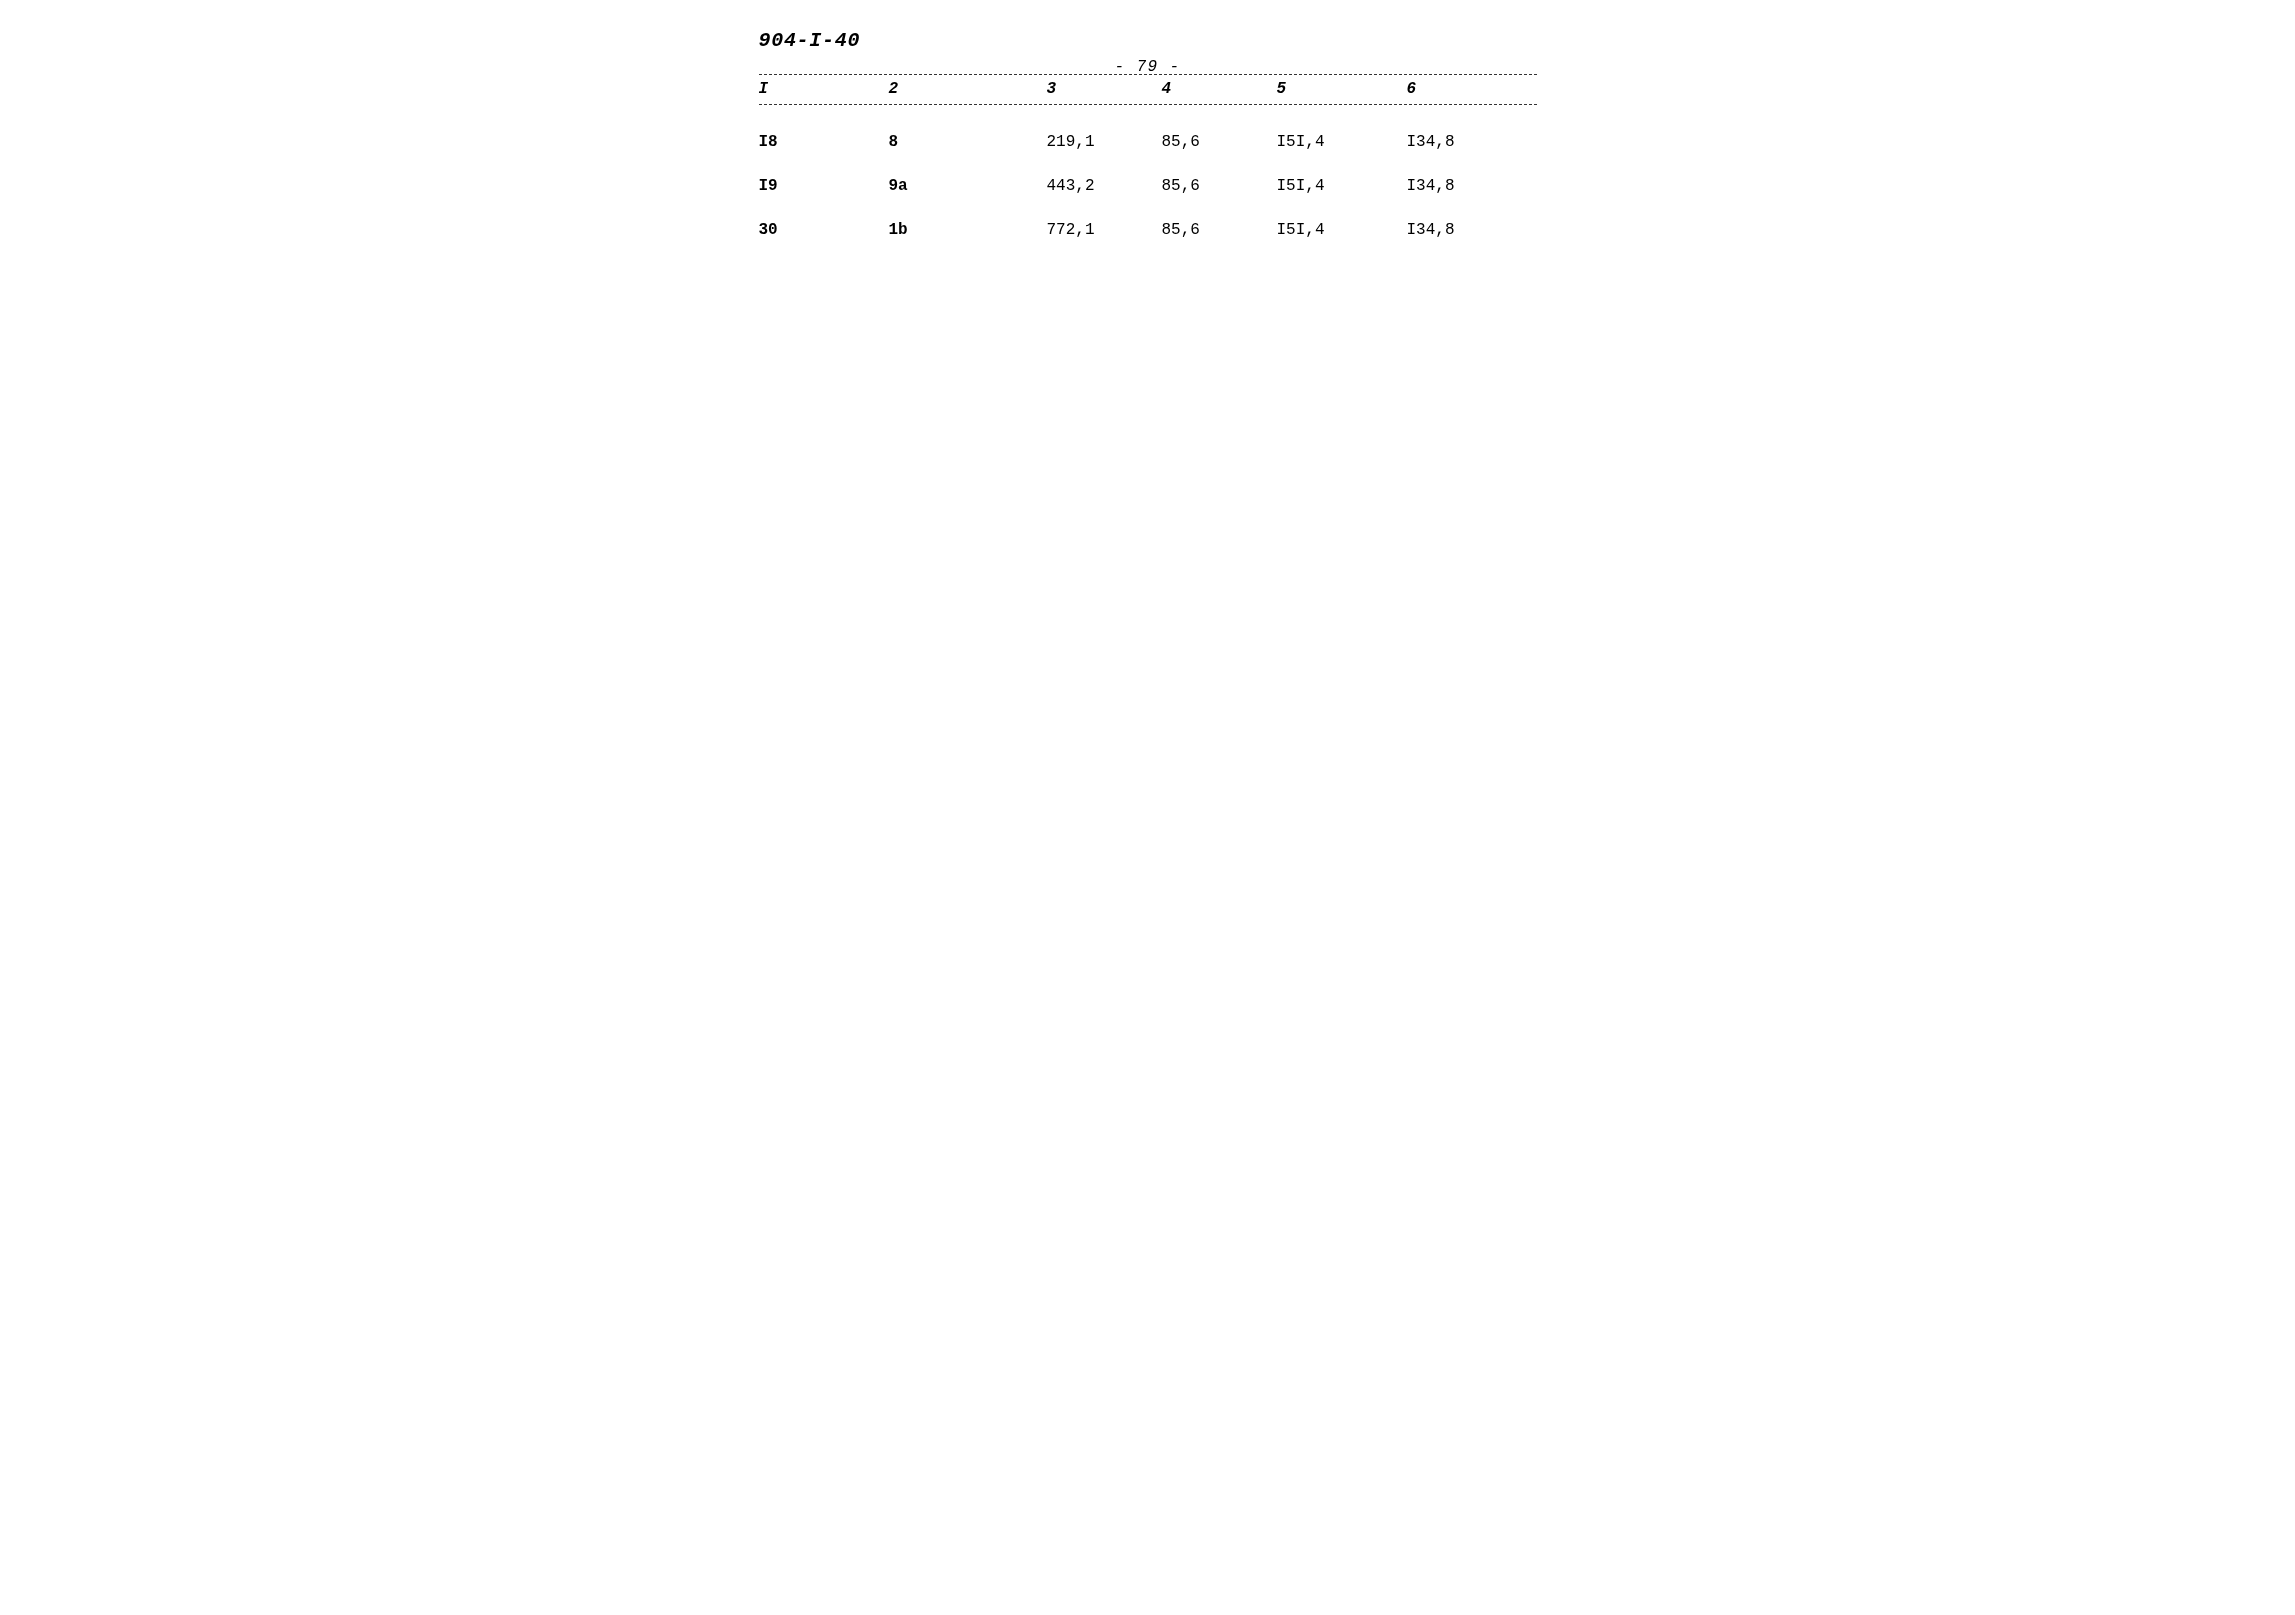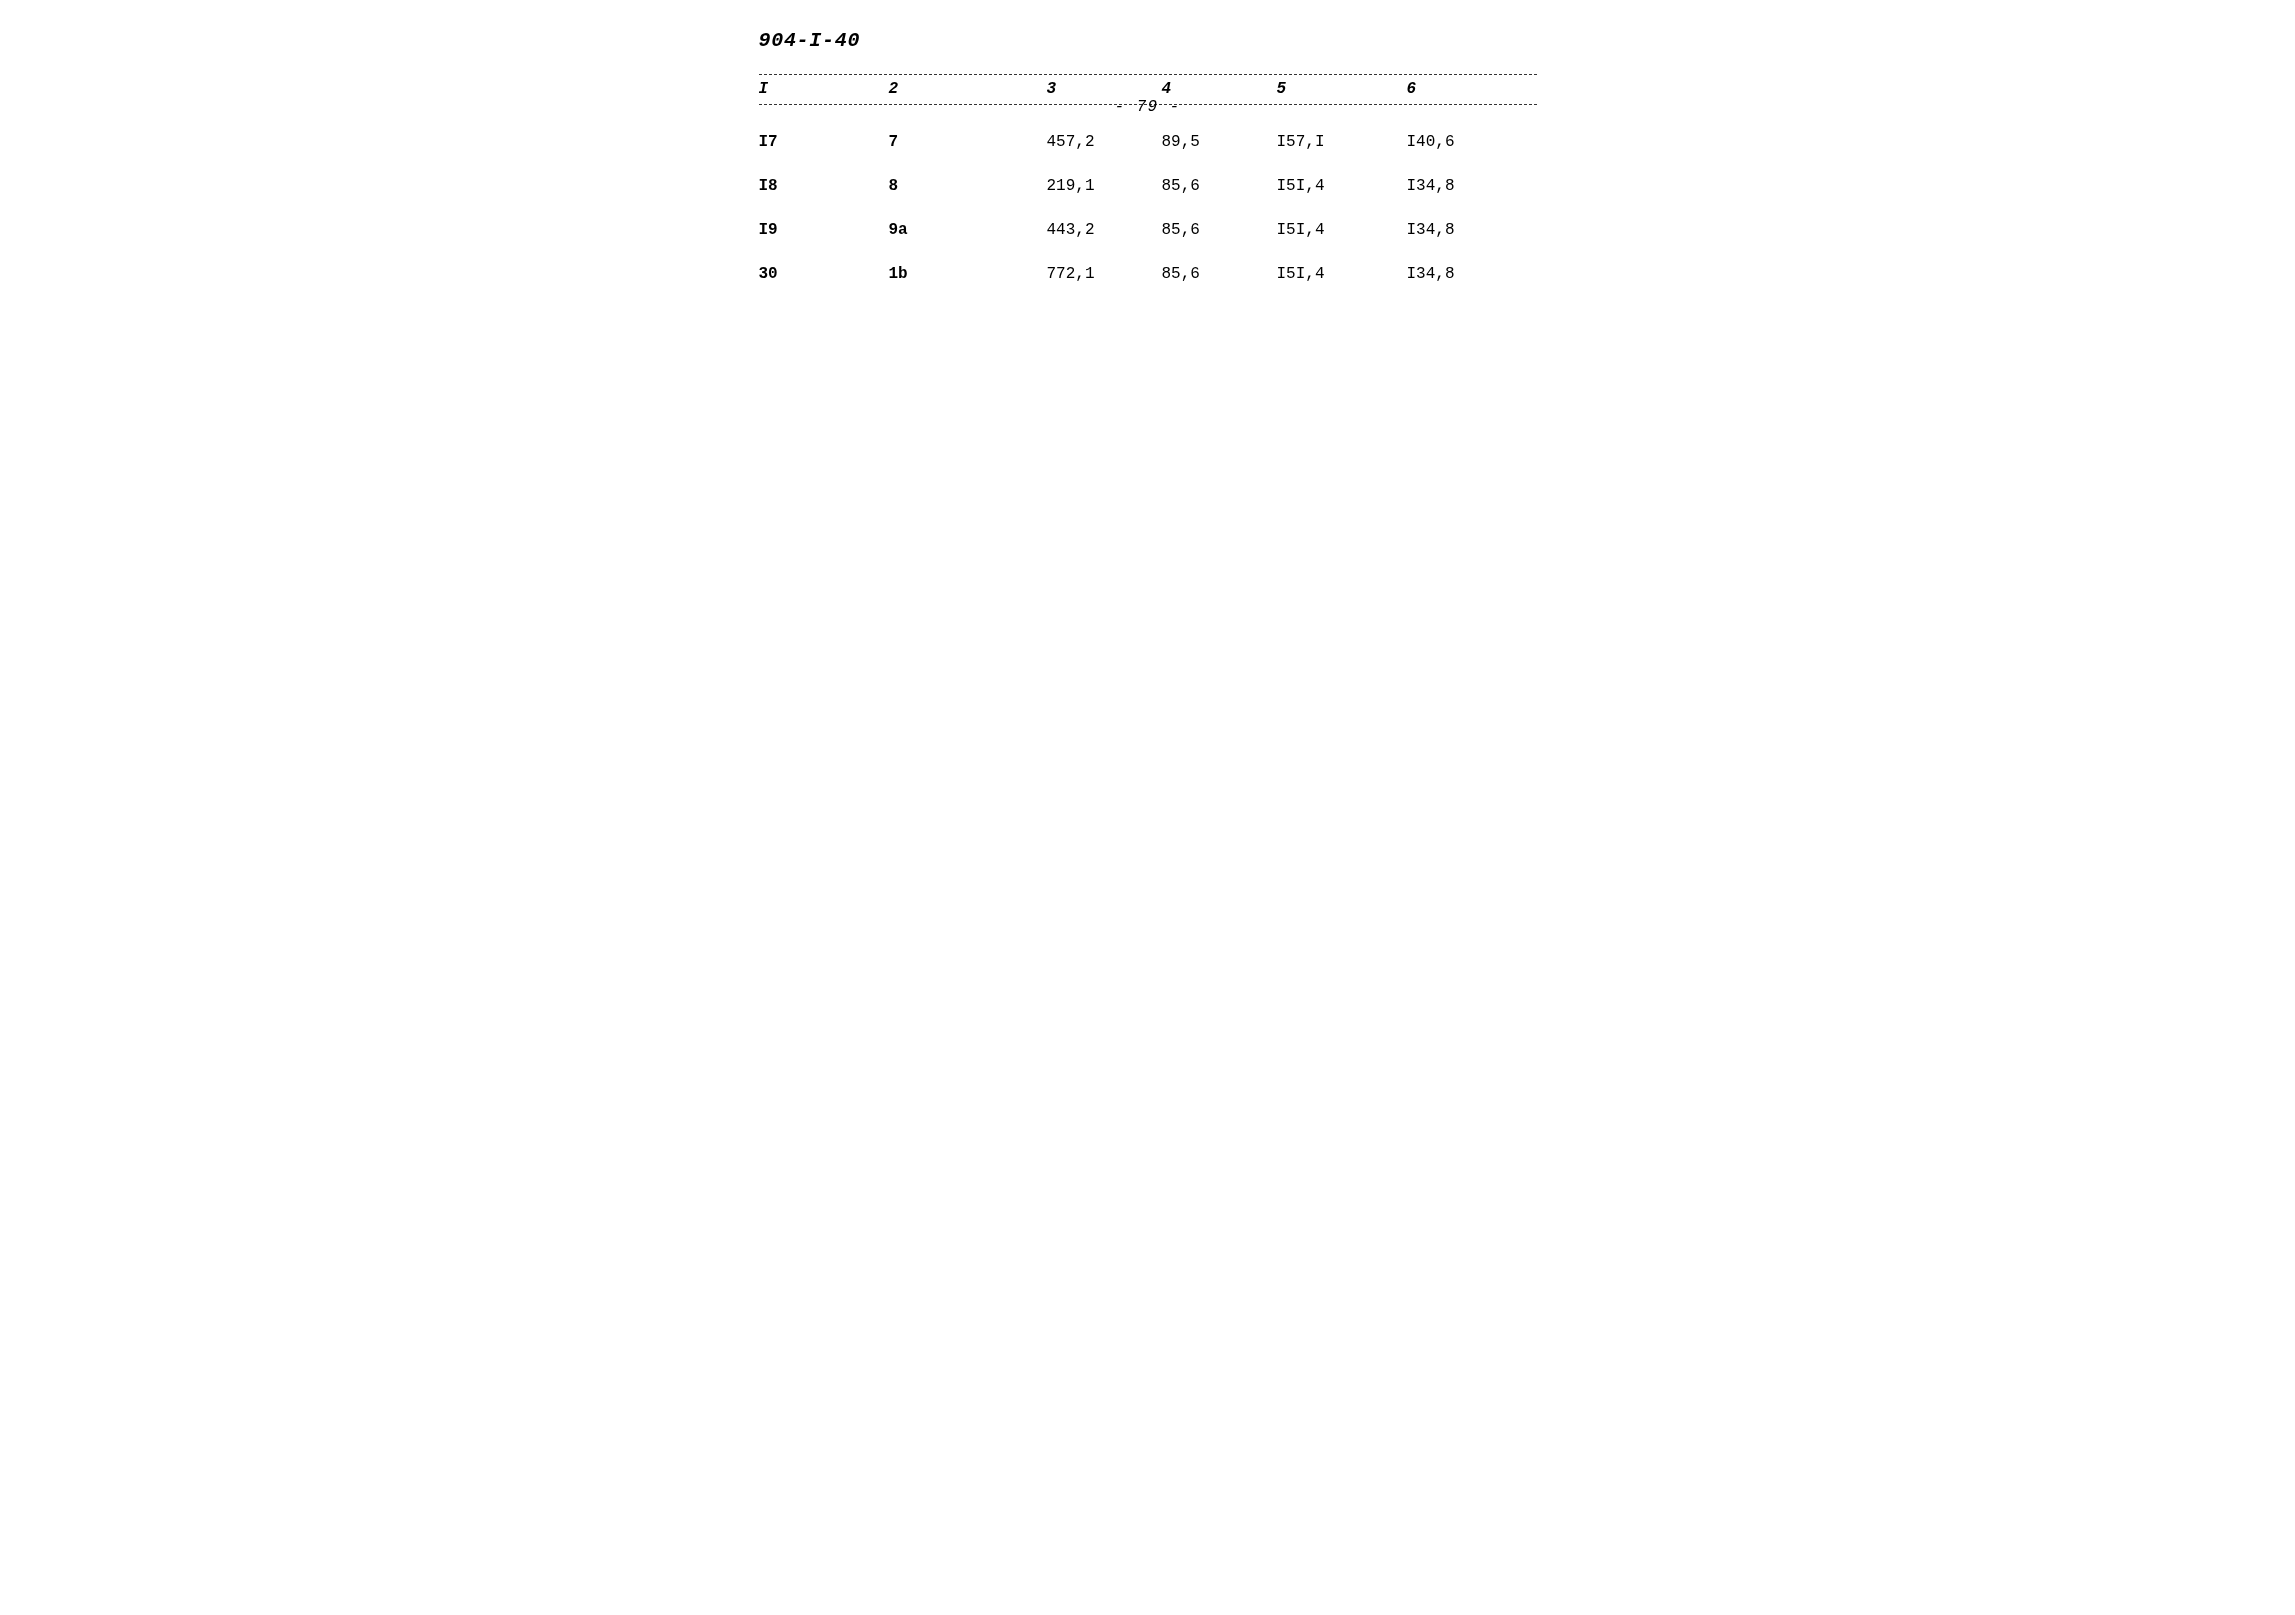--- a/index.html
+++ b/index.html
@@ -32,21 +32,20 @@
     }
 
     .page-number {
       font-size: 16px;
       font-style: italic;
       letter-spacing: 1.4px;
       position: absolute;
       left: 50%;
       transform: translateX(-50%);
       top: 29px;
-      margin-top: 40px;
     }
 
     .table-container {
       margin-top: 7.2px;
       width: 100%;
     }
 
     .dashed-line {
       border: none;
       border-top: 1.4px dashed #333;
@@ -107,28 +106,20 @@
     <span class="col-3">3</span>
     <span class="col-4">4</span>
     <span class="col-5">5</span>
     <span class="col-6">6</span>
   </div>
 
   <hr class="dashed-line">
 
   <div class="spacer"></div>
 
-  <div class="data-row">
-    <span class="col-1">I7</span>
-    <span class="col-2">7</span>
-    <span class="col-3">457,2</span>
-    <span class="col-4">89,5</span>
-    <span class="col-5">I57,I</span>
-    <span class="col-6">I40,6</span>
-  </div>
 
   <div class="data-row">
     <span class="col-1">I8</span>
     <span class="col-2">8</span>
     <span class="col-3">219,1</span>
     <span class="col-4">85,6</span>
     <span class="col-5">I5I,4</span>
     <span class="col-6">I34,8</span>
   </div>
 

